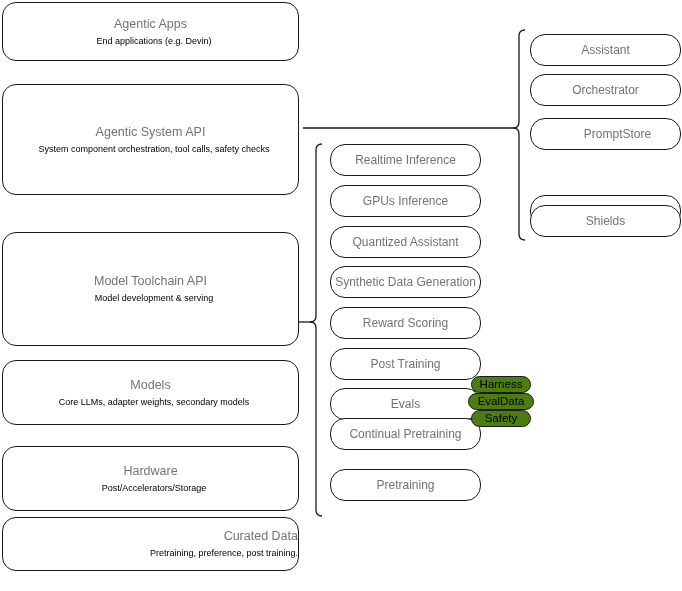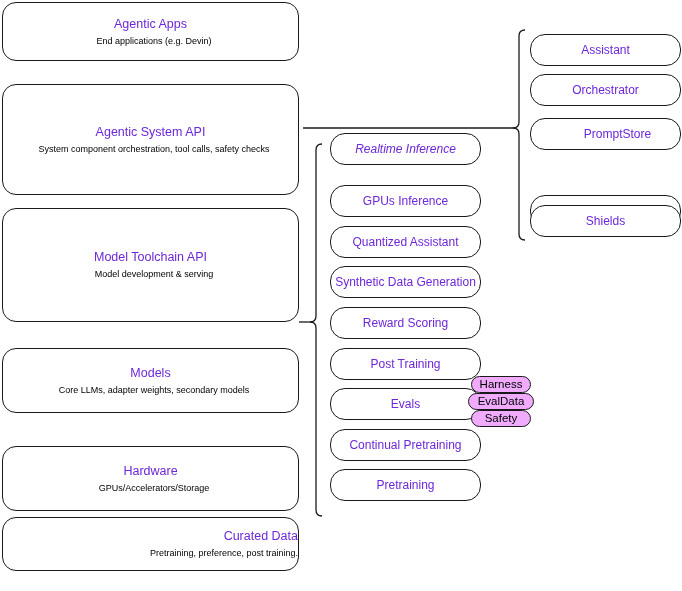--- a/index.html
+++ b/index.html
@@ -32,21 +32,21 @@
     display: flex;
     flex-direction: column;
     align-items: center;
     justify-content: center;
     text-align: center;
     z-index: 3;
   }
   .node .title {
     font-size: 12.5px;
     line-height: 15px;
-    color: #6d28d9;
+    color: #737373;
     white-space: nowrap;
   }
   .node .subtitle {
     font-size: 9px;
     line-height: 12px;
     margin-top: 3px;
     color: #000000;
     white-space: nowrap;
     padding-left: 7px;
   }
@@ -67,21 +67,21 @@
   .chip .title { font-size: 12px; }
 
   .mid-chip { left: 330px; width: 151px; }
   .right-chip { left: 530px; width: 151px; }
 
   
   .pill {
     position: absolute;
     box-sizing: border-box;
     border: 1.3px solid #1a1a1a;
-    background: #f0abfc;
+    background: #4d7c0f;
     border-radius: 999px;
     display: flex;
     align-items: center;
     justify-content: center;
     height: 17px;
     z-index: 6;
   }
   .pill .title {
     font-size: 11.5px;
     line-height: 13px;
@@ -118,62 +118,62 @@
   <div class="node stack-node" style="top:2px;  height:59px;">
     <div class="title">Agentic Apps</div>
     <div class="subtitle">End applications (e.g. Devin)</div>
   </div>
 
   <div class="node stack-node" style="top:84px; height:111px;">
     <div class="title">Agentic System API</div>
     <div class="subtitle">System component orchestration, tool calls, safety checks</div>
   </div>
 
-  <div class="node stack-node" style="top:208px; height:114px;">
+  <div class="node stack-node" style="top:232px; height:114px;">
     <div class="title">Model Toolchain API</div>
     <div class="subtitle">Model development &amp; serving</div>
   </div>
 
-  <div class="node stack-node" style="top:348px; height:65px;">
+  <div class="node stack-node" style="top:360px; height:65px;">
     <div class="title">Models</div>
     <div class="subtitle">Core LLMs, adapter weights, secondary models</div>
   </div>
 
   <div class="node stack-node" style="top:446px; height:65px;">
     <div class="title">Hardware</div>
-    <div class="subtitle">GPUs/Accelerators/Storage</div>
+    <div class="subtitle">Post/Accelerators/Storage</div>
   </div>
 
   <div class="node stack-node" style="top:517px; height:54px;align-items:flex-end;">
     <div class="title">Curated Data</div>
     <div class="subtitle">Pretraining, preference, post training.</div>
   </div>
 
-  <div class="node chip mid-chip" style="top:133px;font-style:italic;">
+  <div class="node chip mid-chip" style="top:144px;">
     <div class="title">Realtime Inference</div>
   </div>
   <div class="node chip mid-chip" style="top:185px;">
     <div class="title">GPUs Inference</div>
   </div>
   <div class="node chip mid-chip" style="top:226px;">
     <div class="title">Quantized Assistant</div>
   </div>
   <div class="node chip mid-chip" style="top:266px;">
     <div class="title">Synthetic Data Generation</div>
   </div>
   <div class="node chip mid-chip" style="top:307px;">
     <div class="title">Reward Scoring</div>
   </div>
   <div class="node chip mid-chip" style="top:388px;">
     <div class="title">Evals</div>
   </div>
   <div class="node chip mid-chip" style="top:348px;">
     <div class="title">Post Training</div>
   </div>
-  <div class="node chip mid-chip" style="top:429px;">
+  <div class="node chip mid-chip" style="top:418px;">
     <div class="title">Continual Pretraining</div>
   </div>
   <div class="node chip mid-chip" style="top:469px;">
     <div class="title">Pretraining</div>
   </div>
 
   <div class="pill" style="left:471px; top:376px; width:60px;">
     <div class="title">Harness</div>
   </div>
   <div class="pill" style="left:468px; top:393px; width:66px;">

